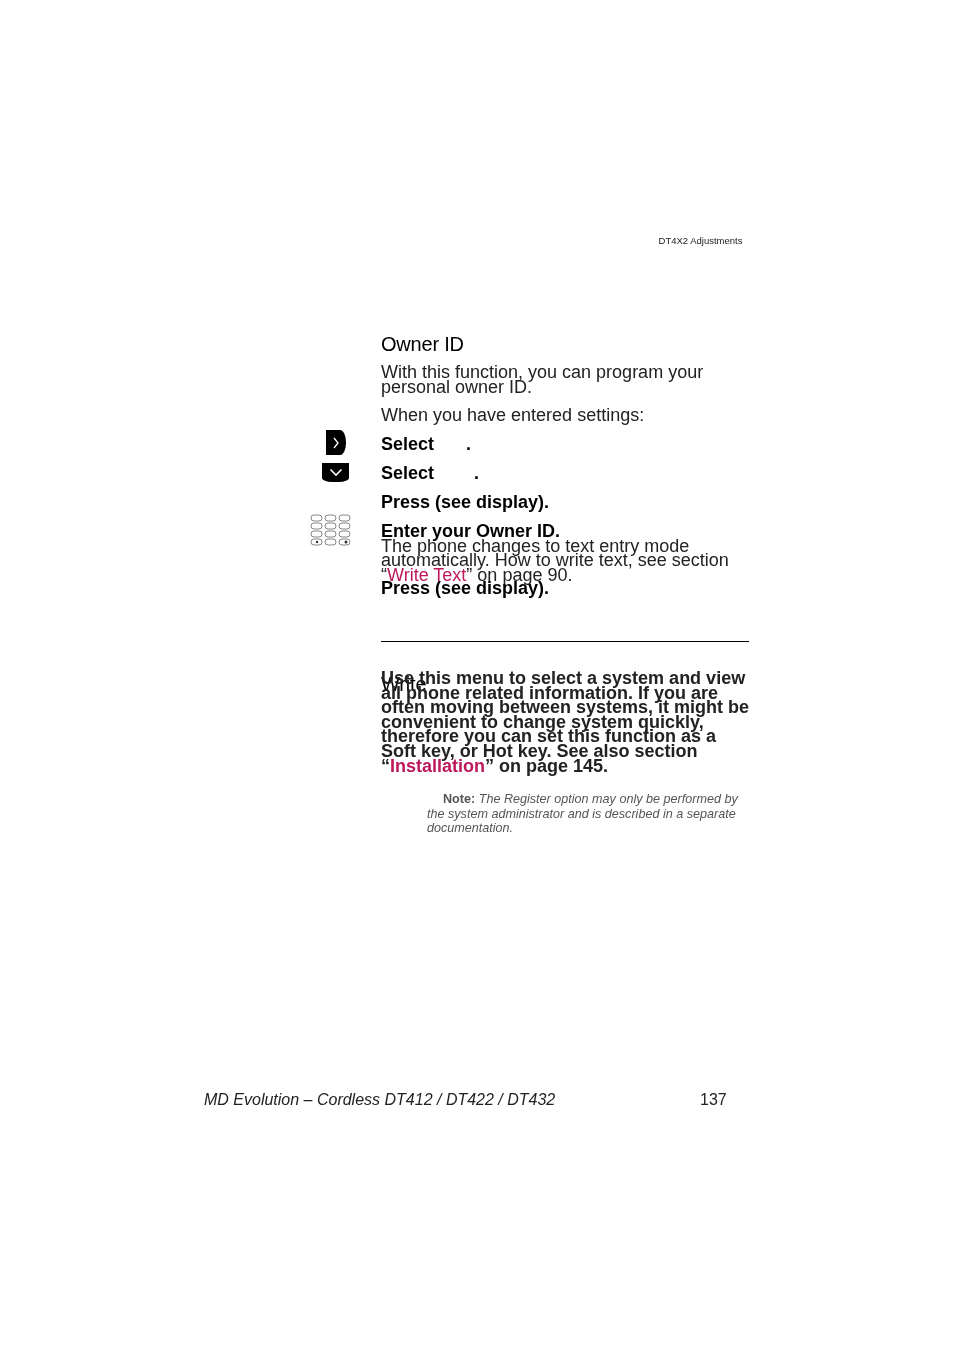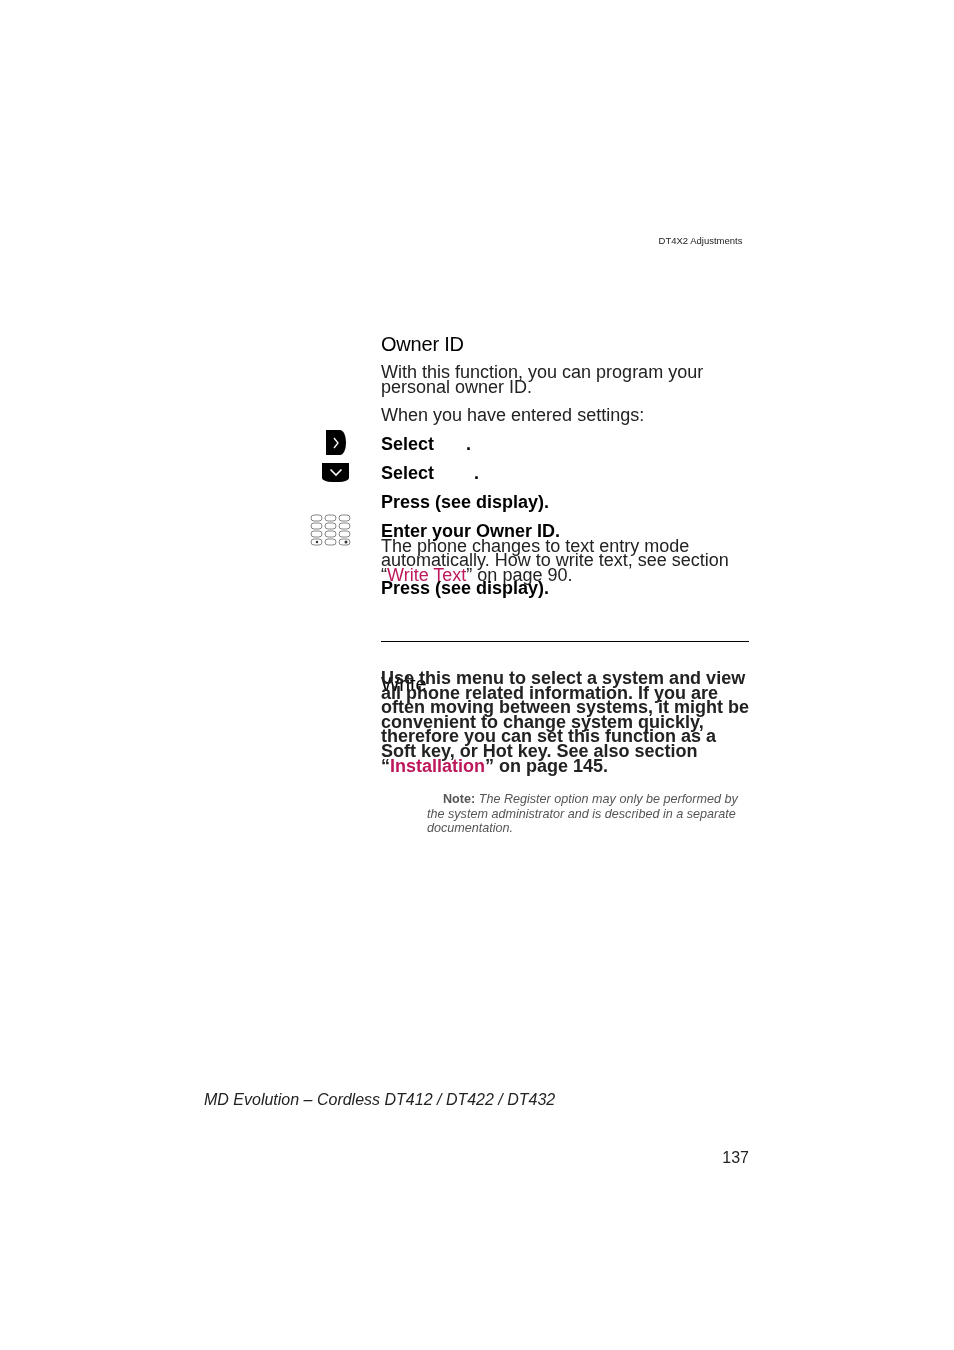--- a/index.html
+++ b/index.html
@@ -89,13 +89,13 @@
 </div>
 
 <div class="abs rule"></div>
 
 <h2 class="abs h2" style="left:381px; top:673px;">Write</h2>
 <p class="abs p" style="left:381px; top:671px; width:372px;font-weight:bold;"><span>Use this menu to select a system and view all phone related information. If you are often moving between systems, it might be convenient to change system quickly, therefore you can set this function as a Soft key, or Hot key. See also section “</span><a class="link">Installation</a><span>” on page 145.</span></p>
 
 <p class="abs note" style="left:427px; top:792px; width:322px; margin:0;"><span class="nlabel">Note:</span> <span>The Register option may only be performed by the system administrator and is described in a separate documentation.</span></p>
 
 <div class="abs footer" style="left:204px; top:1091px; font-style:italic;">MD Evolution – Cordless DT412 / DT422 / DT432</div>
-<div class="abs footer" style="left:700px; top:1149px; width:49px; text-align:right;">137</div>
+<div class="abs footer" style="left:700px; top:1091px; width:49px; ">137</div>
 
 </body></html>

